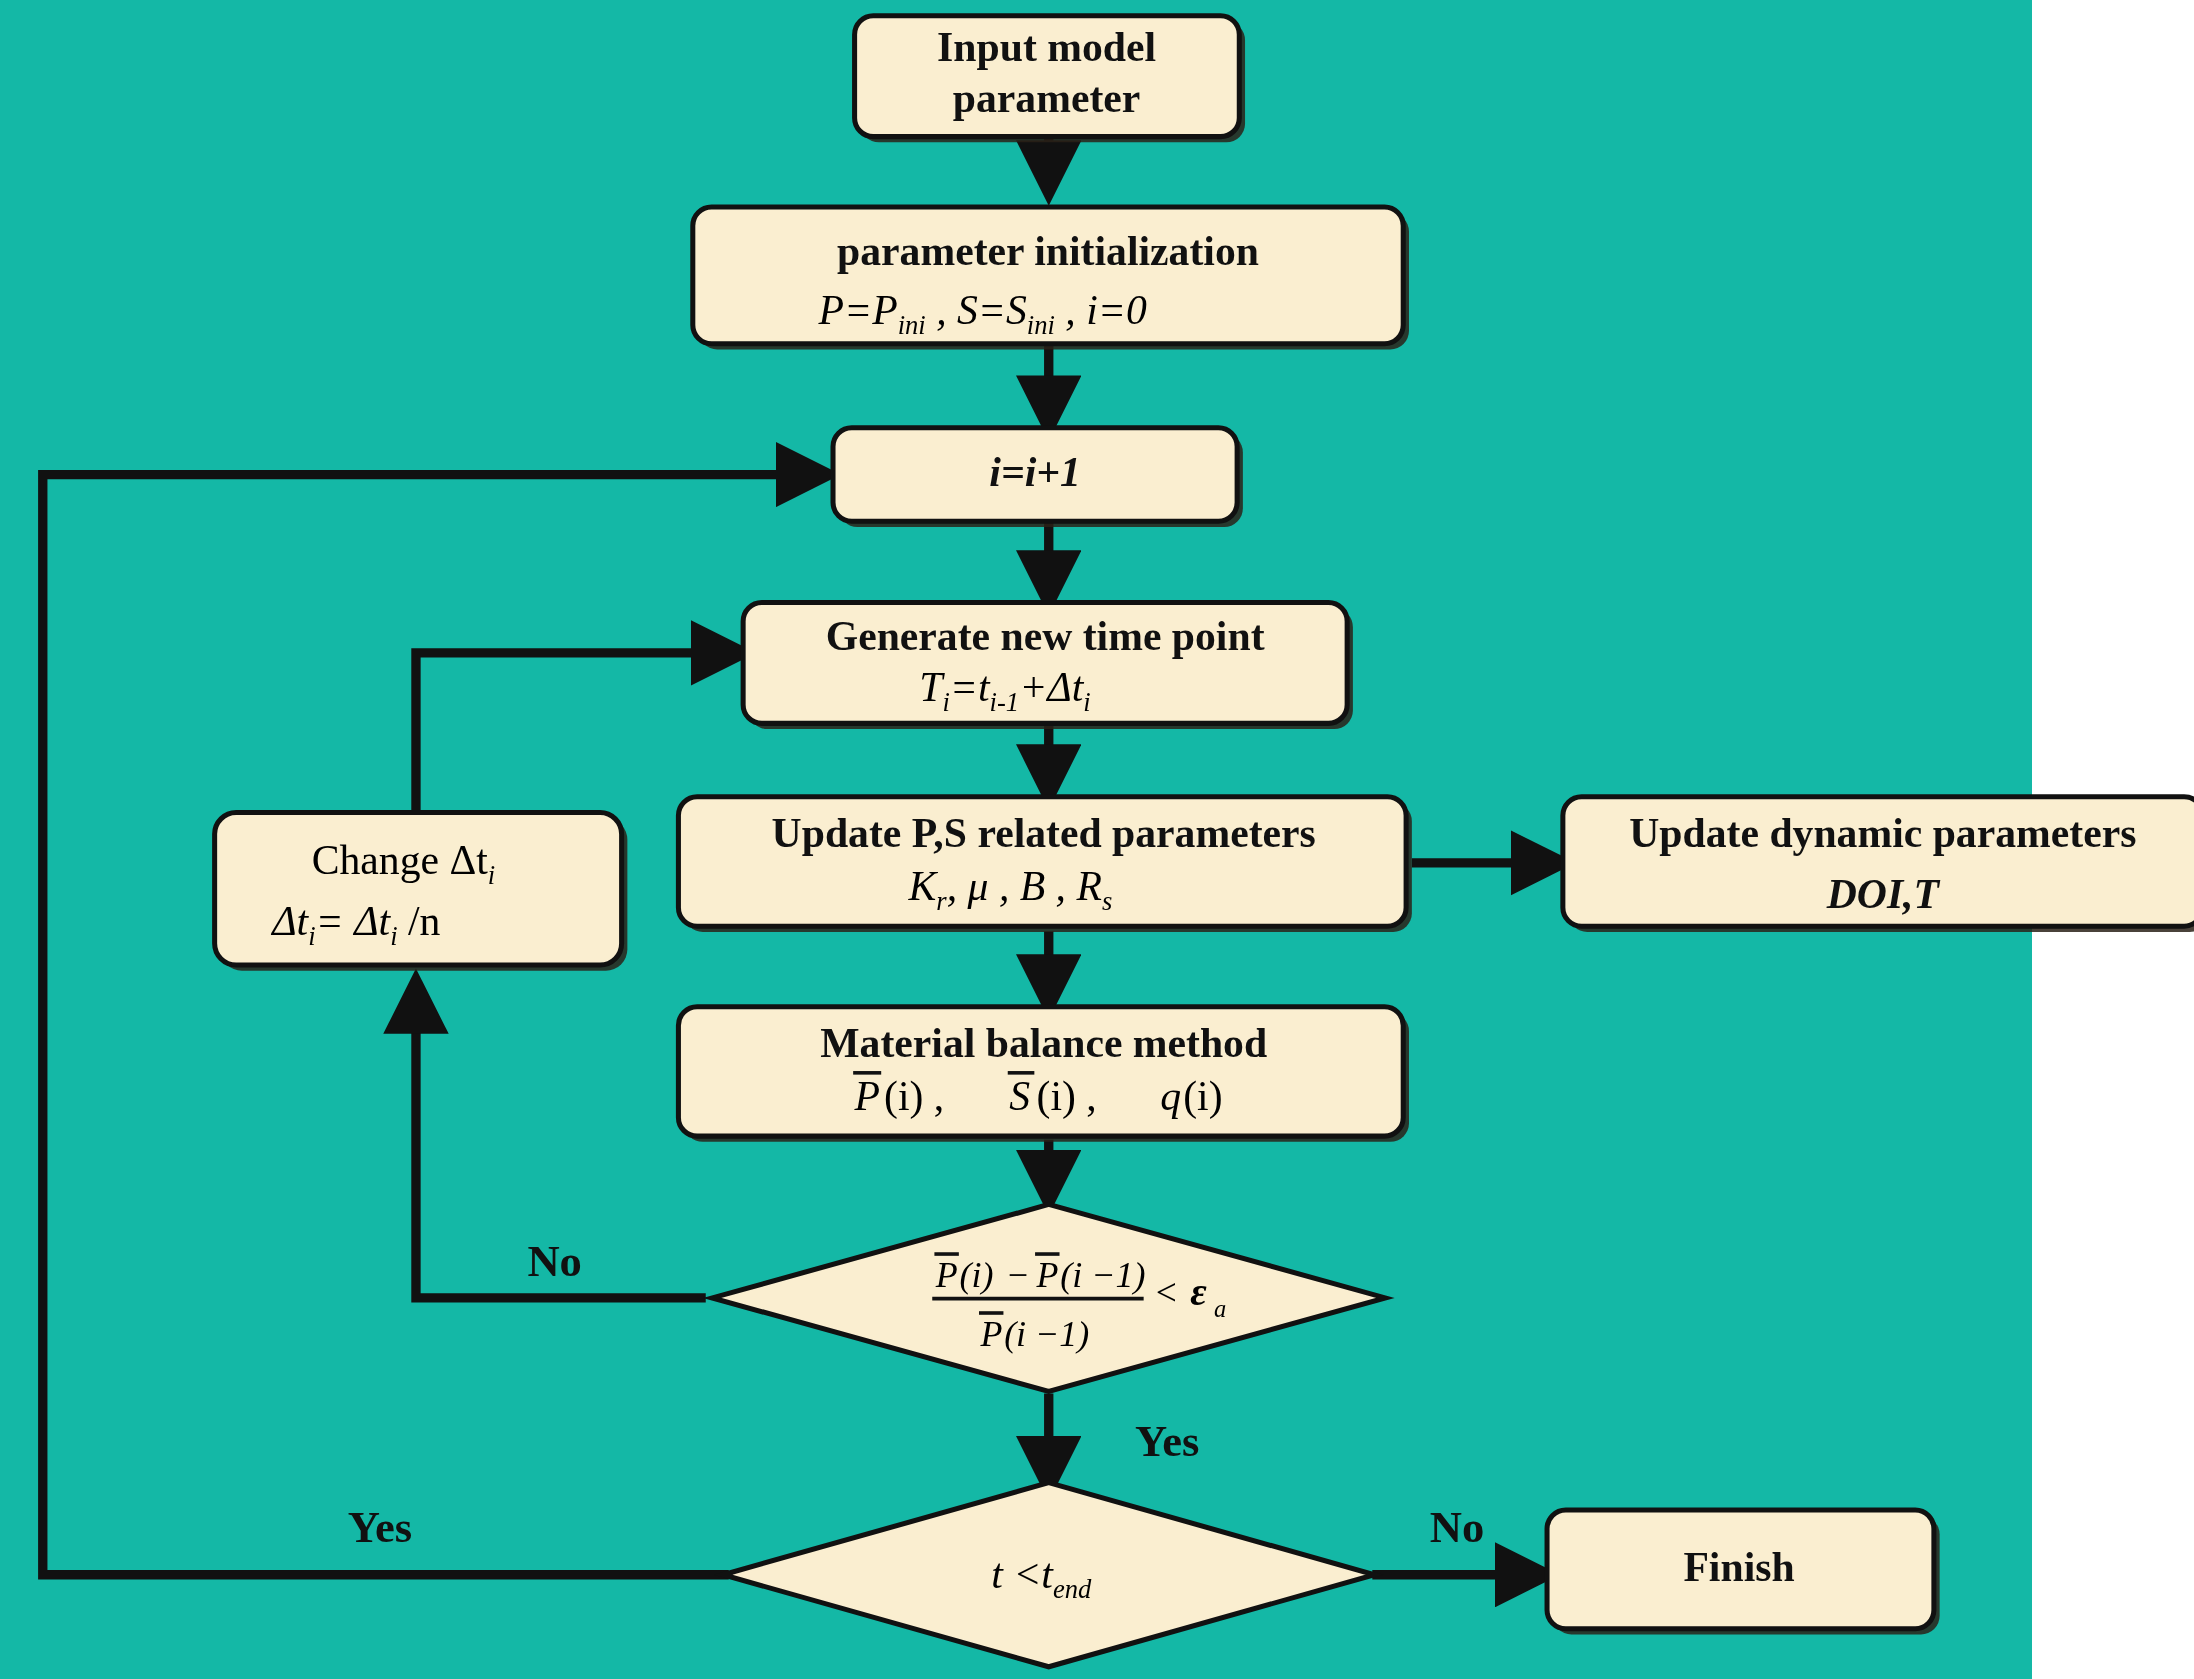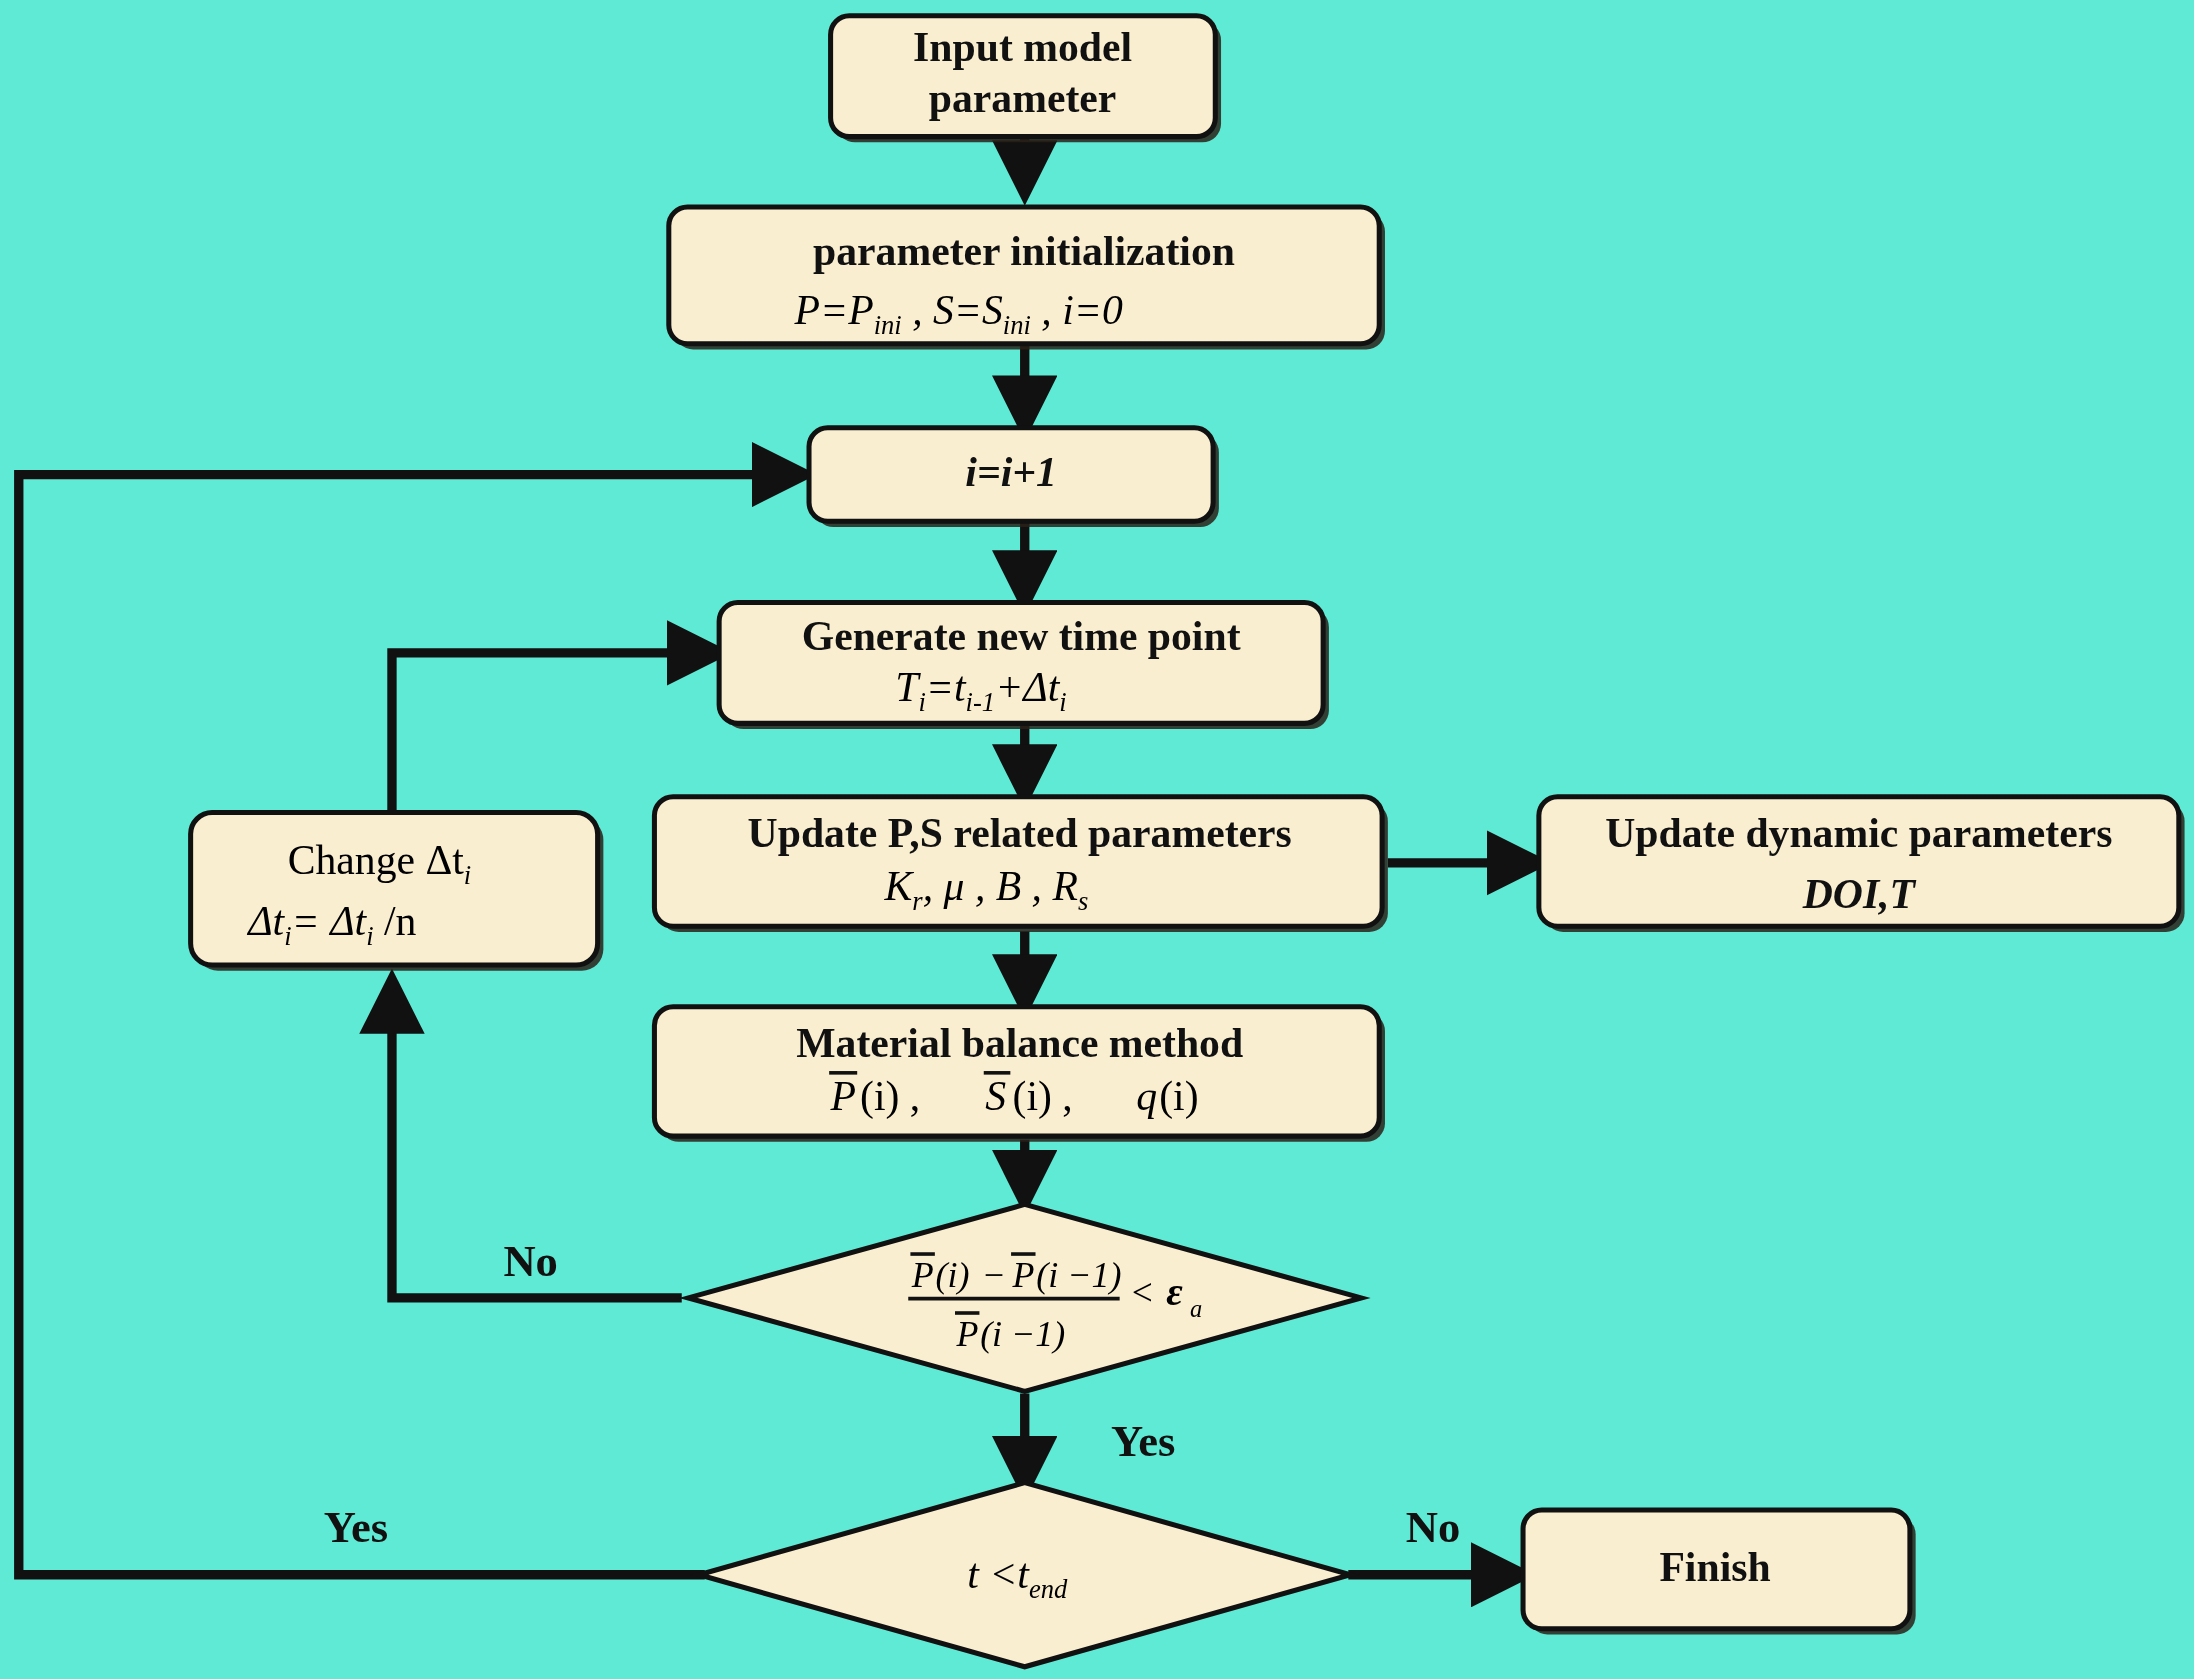--- a/index.html
+++ b/index.html
@@ -1,20 +1,21 @@
 <!DOCTYPE html>
 <html style="font-size:11.5px"><head>
 <meta charset="utf-8">
 <style>
   html,body{margin:0;padding:0;background:#ffffff;}
   #page{
     position:relative;
-    width:2194px;height:1679px;
-    background:#5eead4;
+    width:2008px;height:1679px;
+    background:#14b8a6;
     font-family:"Liberation Serif", serif;
+    padding-left:24px;
   }
   svg{display:block;}
   .node-fill{fill:#faeed0;stroke:#111111;stroke-width:7;}
   .node-shadow{fill:#2a2118;opacity:.85;}
   .edge{stroke:#111111;stroke-width:13;fill:none;stroke-linecap:butt;stroke-linejoin:miter;}
   .arrowhead{fill:#111111;}
   .lbl{font-family:"Liberation Serif", serif;font-weight:bold;fill:#111111;}
   .txt{font-family:"Liberation Serif", serif;font-weight:bold;fill:#111111;text-anchor:middle;dominant-baseline:middle;}
   .t-main{font-size:58px;}
   .t-ital{font-size:58px;font-style:italic;}

